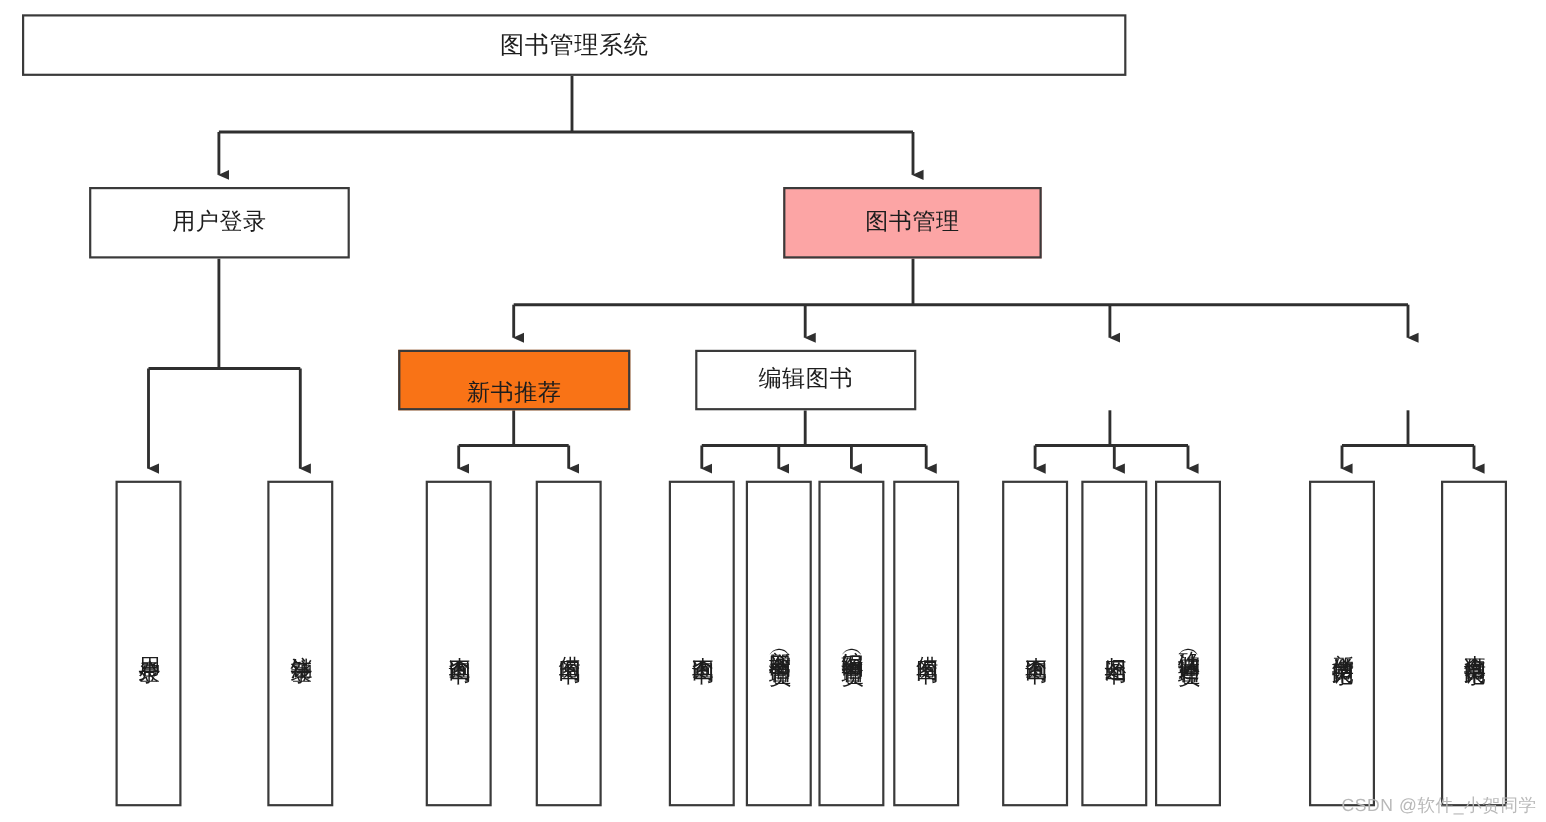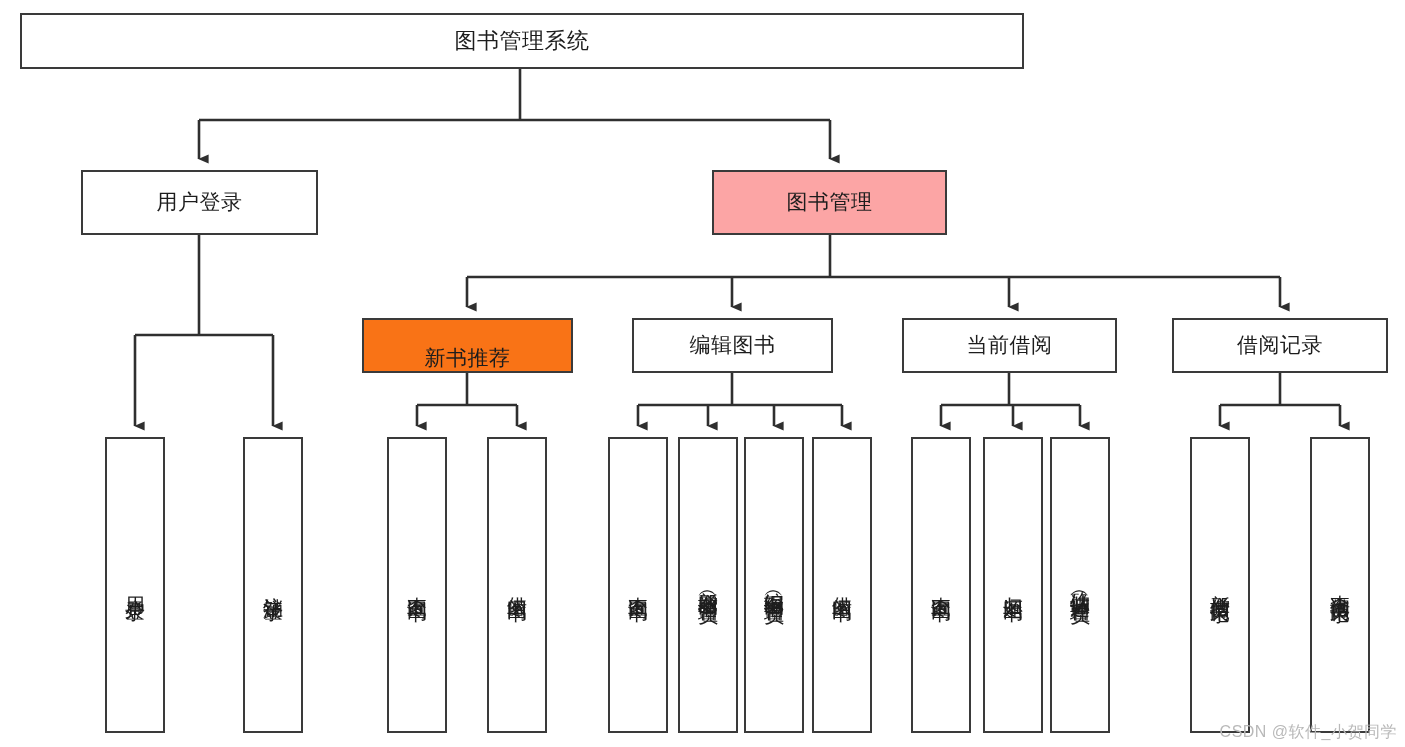--- a/index.html
+++ b/index.html
@@ -138,26 +138,20 @@
   <div class="node horiz" id="node-l2-1" style="left: 712px; top: 170px; width: 235px; height: 65px; border-color: rgb(58, 58, 58); background: #fca5a5; color: rgb(29, 29, 29);">
     <span class="label">图书管理</span>
   </div>
 
   <div class="node horiz" id="node-l3-0" style="left: 362px; top: 318px; width: 211px; height: 55px; border-color: rgb(58, 58, 58); background: #f97316; color: rgb(29, 29, 29); align-items: flex-end;">
     <span class="label">新书推荐</span>
   </div>
   <div class="node horiz" id="node-l3-1" style="left: 632px; top: 318px; width: 201px; height: 55px; border-color: rgb(58, 58, 58); background: rgb(255, 255, 255); color: rgb(29, 29, 29);">
     <span class="label">编辑图书</span>
   </div>
-  <div class="node horiz" id="node-l3-2" style="left: 902px; top: 318px; width: 215px; height: 55px; border-color: rgb(58, 58, 58); background: rgb(255, 255, 255); color: rgb(29, 29, 29);">
-    <span class="label">当前借阅</span>
-  </div>
-  <div class="node horiz" id="node-l3-3" style="left: 1172px; top: 318px; width: 216px; height: 55px; border-color: rgb(58, 58, 58); background: rgb(255, 255, 255); color: rgb(29, 29, 29);">
-    <span class="label">借阅记录</span>
-  </div>
 
   <div class="node vert" id="node-leaf-0" style="left: 105px; top: 437px; width: 60px; height: 296px; border-color: rgb(58, 58, 58); background: rgb(255, 255, 255); color: rgb(29, 29, 29);">
     <span class="label">用户登录</span>
   </div>
   <div class="node vert" id="node-leaf-1" style="left: 243px; top: 437px; width: 60px; height: 296px; border-color: rgb(58, 58, 58); background: rgb(255, 255, 255); color: rgb(29, 29, 29);">
     <span class="label">注销登录</span>
   </div>
   <div class="node vert" id="node-leaf-2" style="left: 387px; top: 437px; width: 60px; height: 296px; border-color: rgb(58, 58, 58); background: rgb(255, 255, 255); color: rgb(29, 29, 29);">
     <span class="label">查询图书</span>
   </div>

